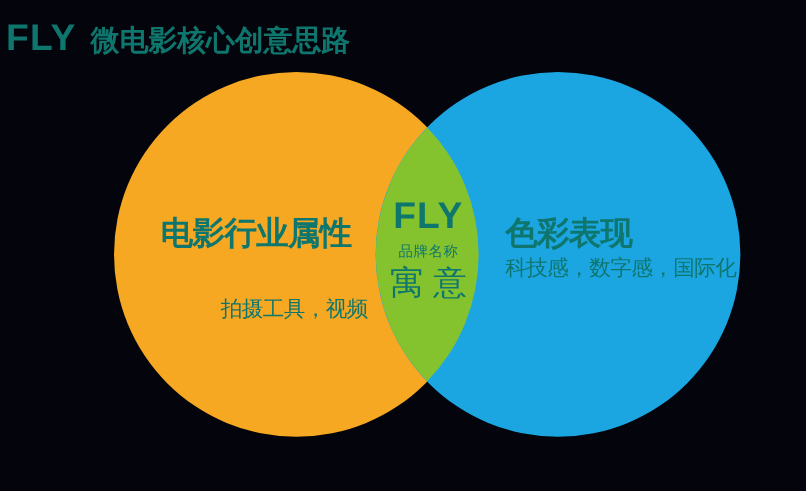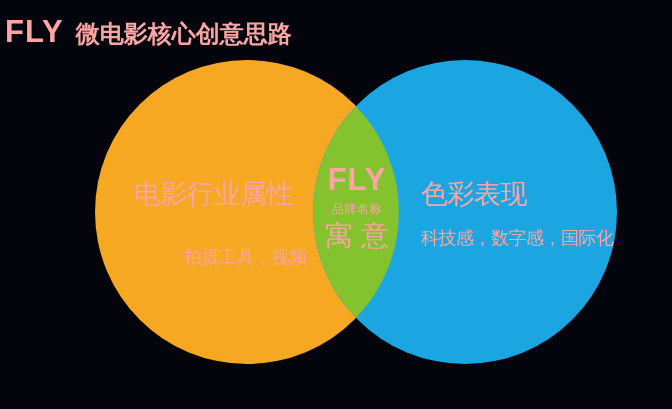--- a/index.html
+++ b/index.html
@@ -7,21 +7,21 @@
     padding: 0;
     background: #04040C;
   }
   .slide {
     position: relative;
     width: 672px;
     height: 409px;
     background: #04040C;
     overflow: hidden;
     font-family: "Liberation Sans", sans-serif;
-    color: #fca5a5;
+    color: #0f766e;
   }
   .slide-title {
     position: absolute;
     left: 5px;
     top: 16px;
     display: flex;
     align-items: baseline;
     gap: 12px;
     white-space: nowrap;
   }
@@ -37,37 +37,37 @@
     line-height: 1;
   }
   .venn-svg {
     position: absolute;
     left: 0;
     top: 0;
   }
   .circle-title {
     position: absolute;
     font-size: 27px;
-    font-weight: 400;
+    font-weight: 700;
     letter-spacing: -0.5px;
     line-height: 1.1;
     white-space: nowrap;
   }
   .circle-subtitle {
     position: absolute;
     font-size: 18px;
     font-weight: 400;
     letter-spacing: -0.5px;
     line-height: 1.1;
     white-space: nowrap;
   }
   .left-title    { left: 134px; top: 180px; }
   .left-subtitle { left: 184px; top: 218px; margin-top: 30px; }
   .right-title    { left: 421px; top: 180px; }
-  .right-subtitle { left: 421px; top: 229px; }
+  .right-subtitle { left: 421px; top: 214px; }
   .lens-text {
     position: absolute;
     left: 296px;
     top: 164px;
     width: 122px;
     text-align: center;
   }
   .lens-brand {
     font-size: 31px;
     font-weight: 800;

